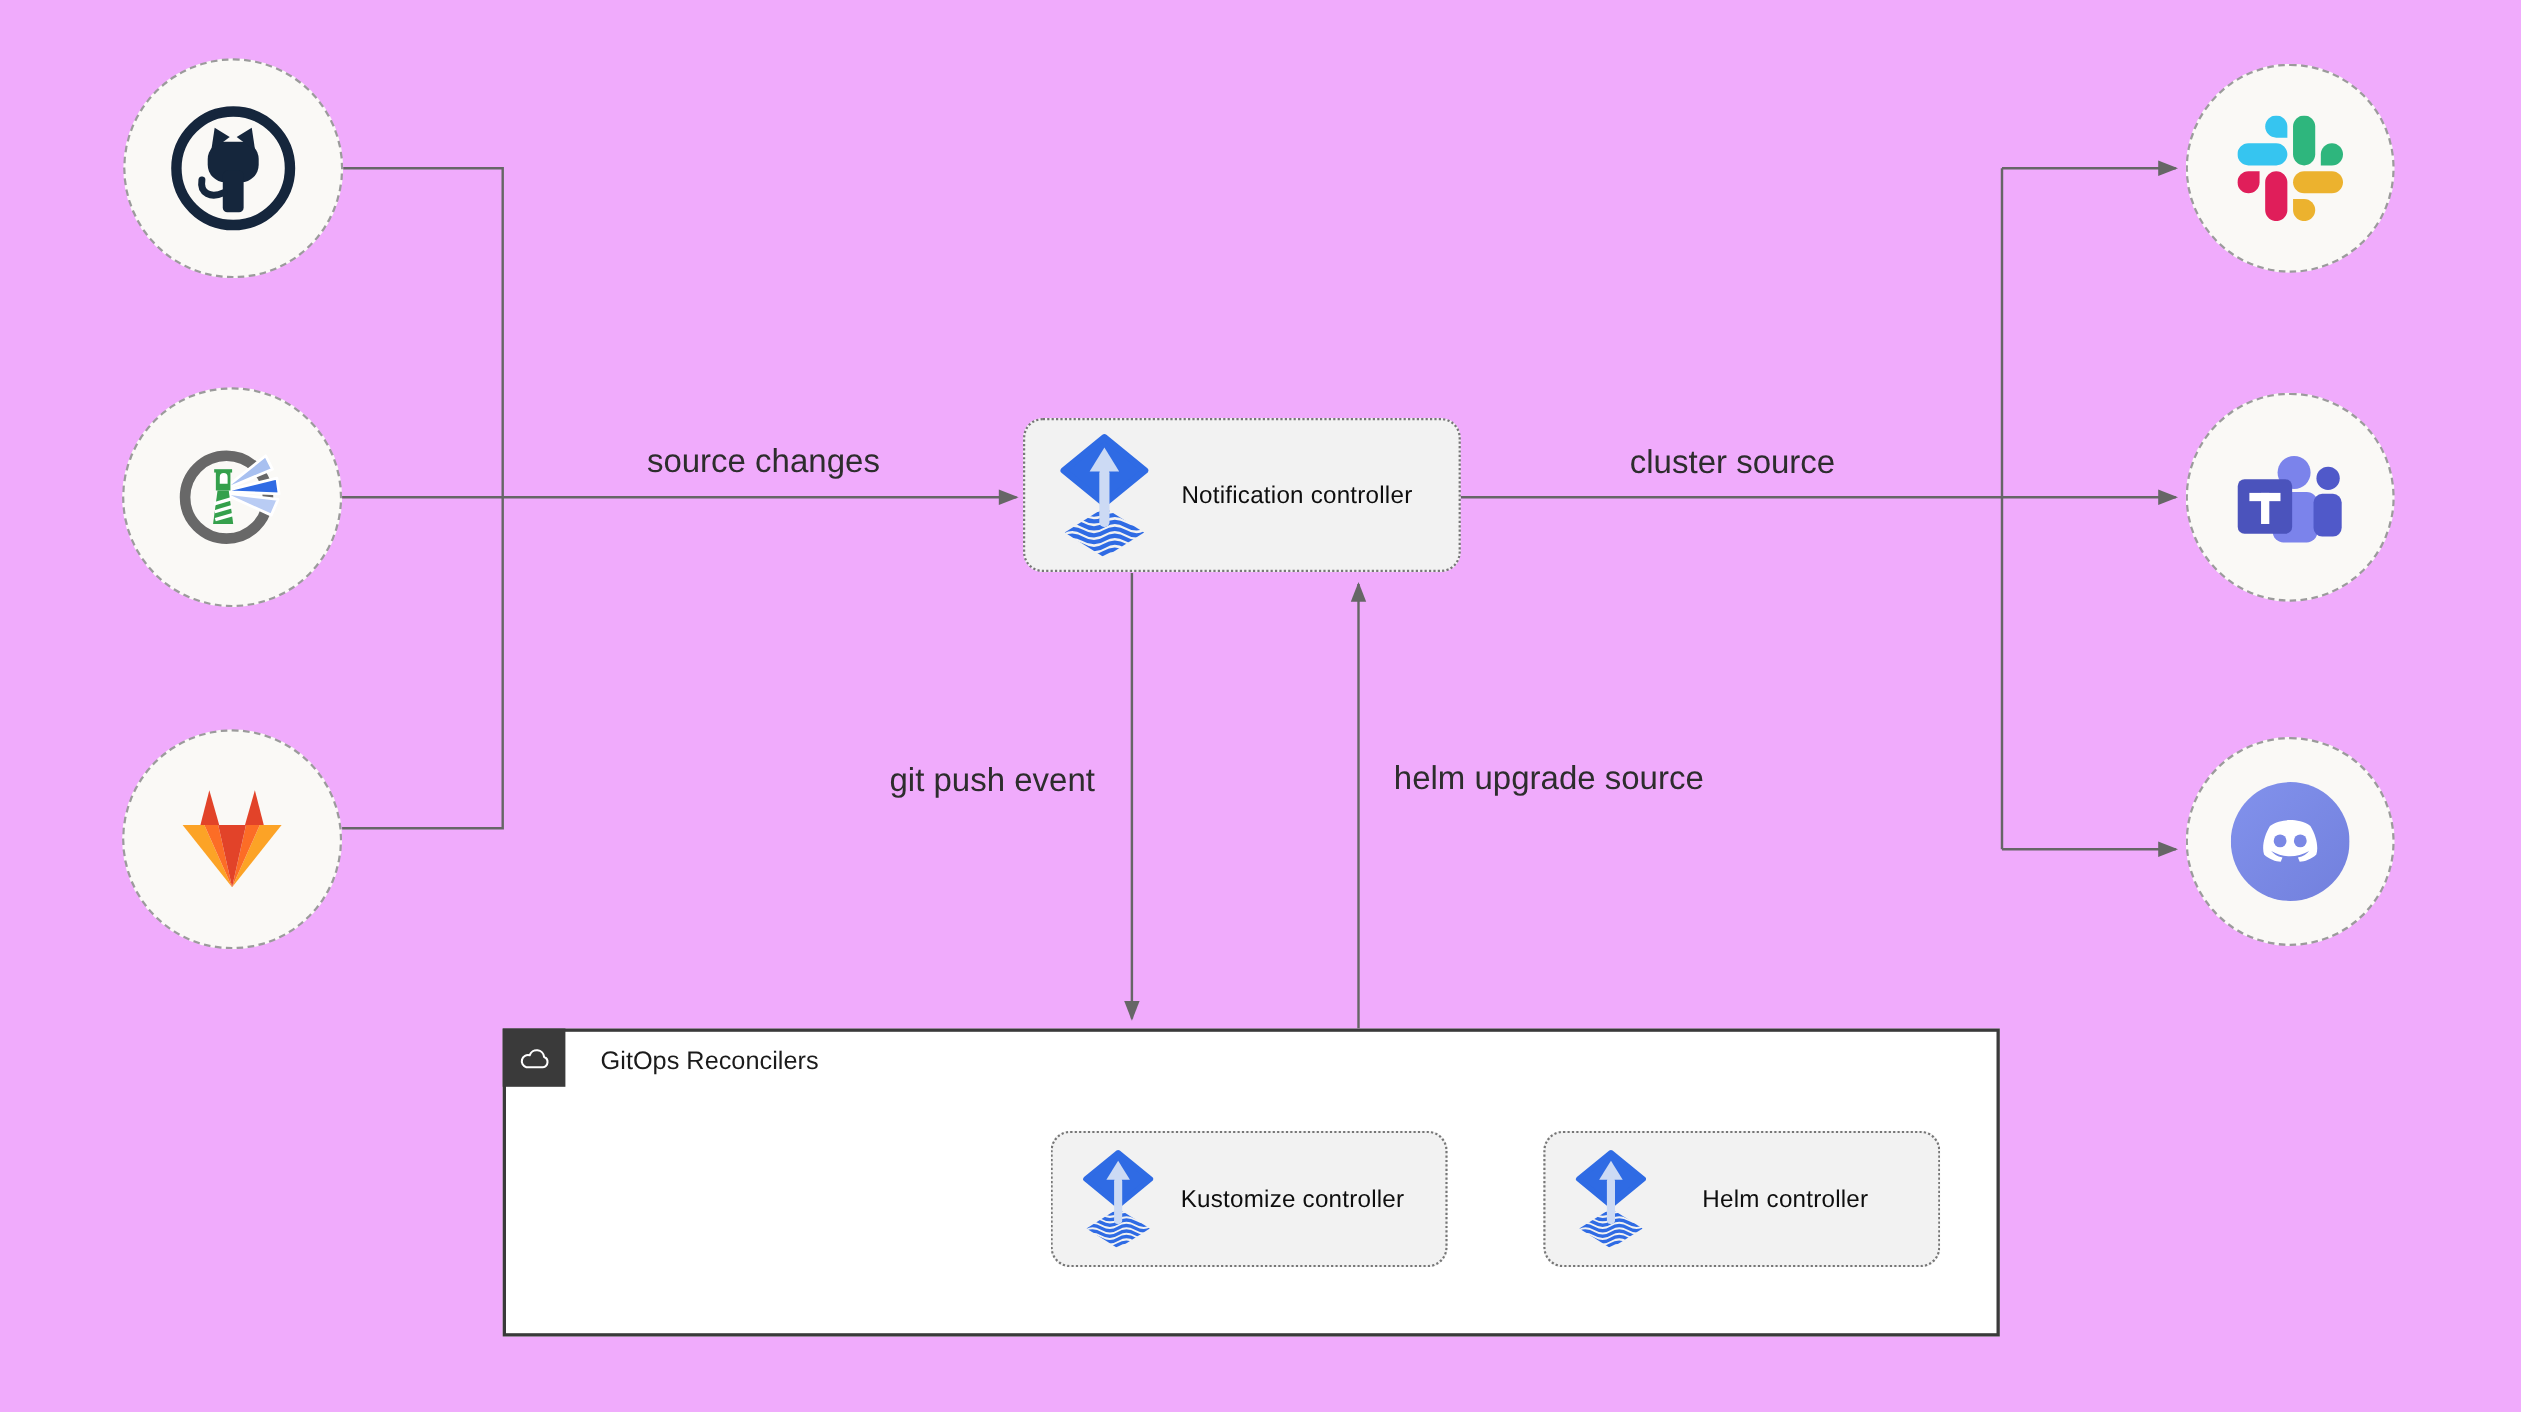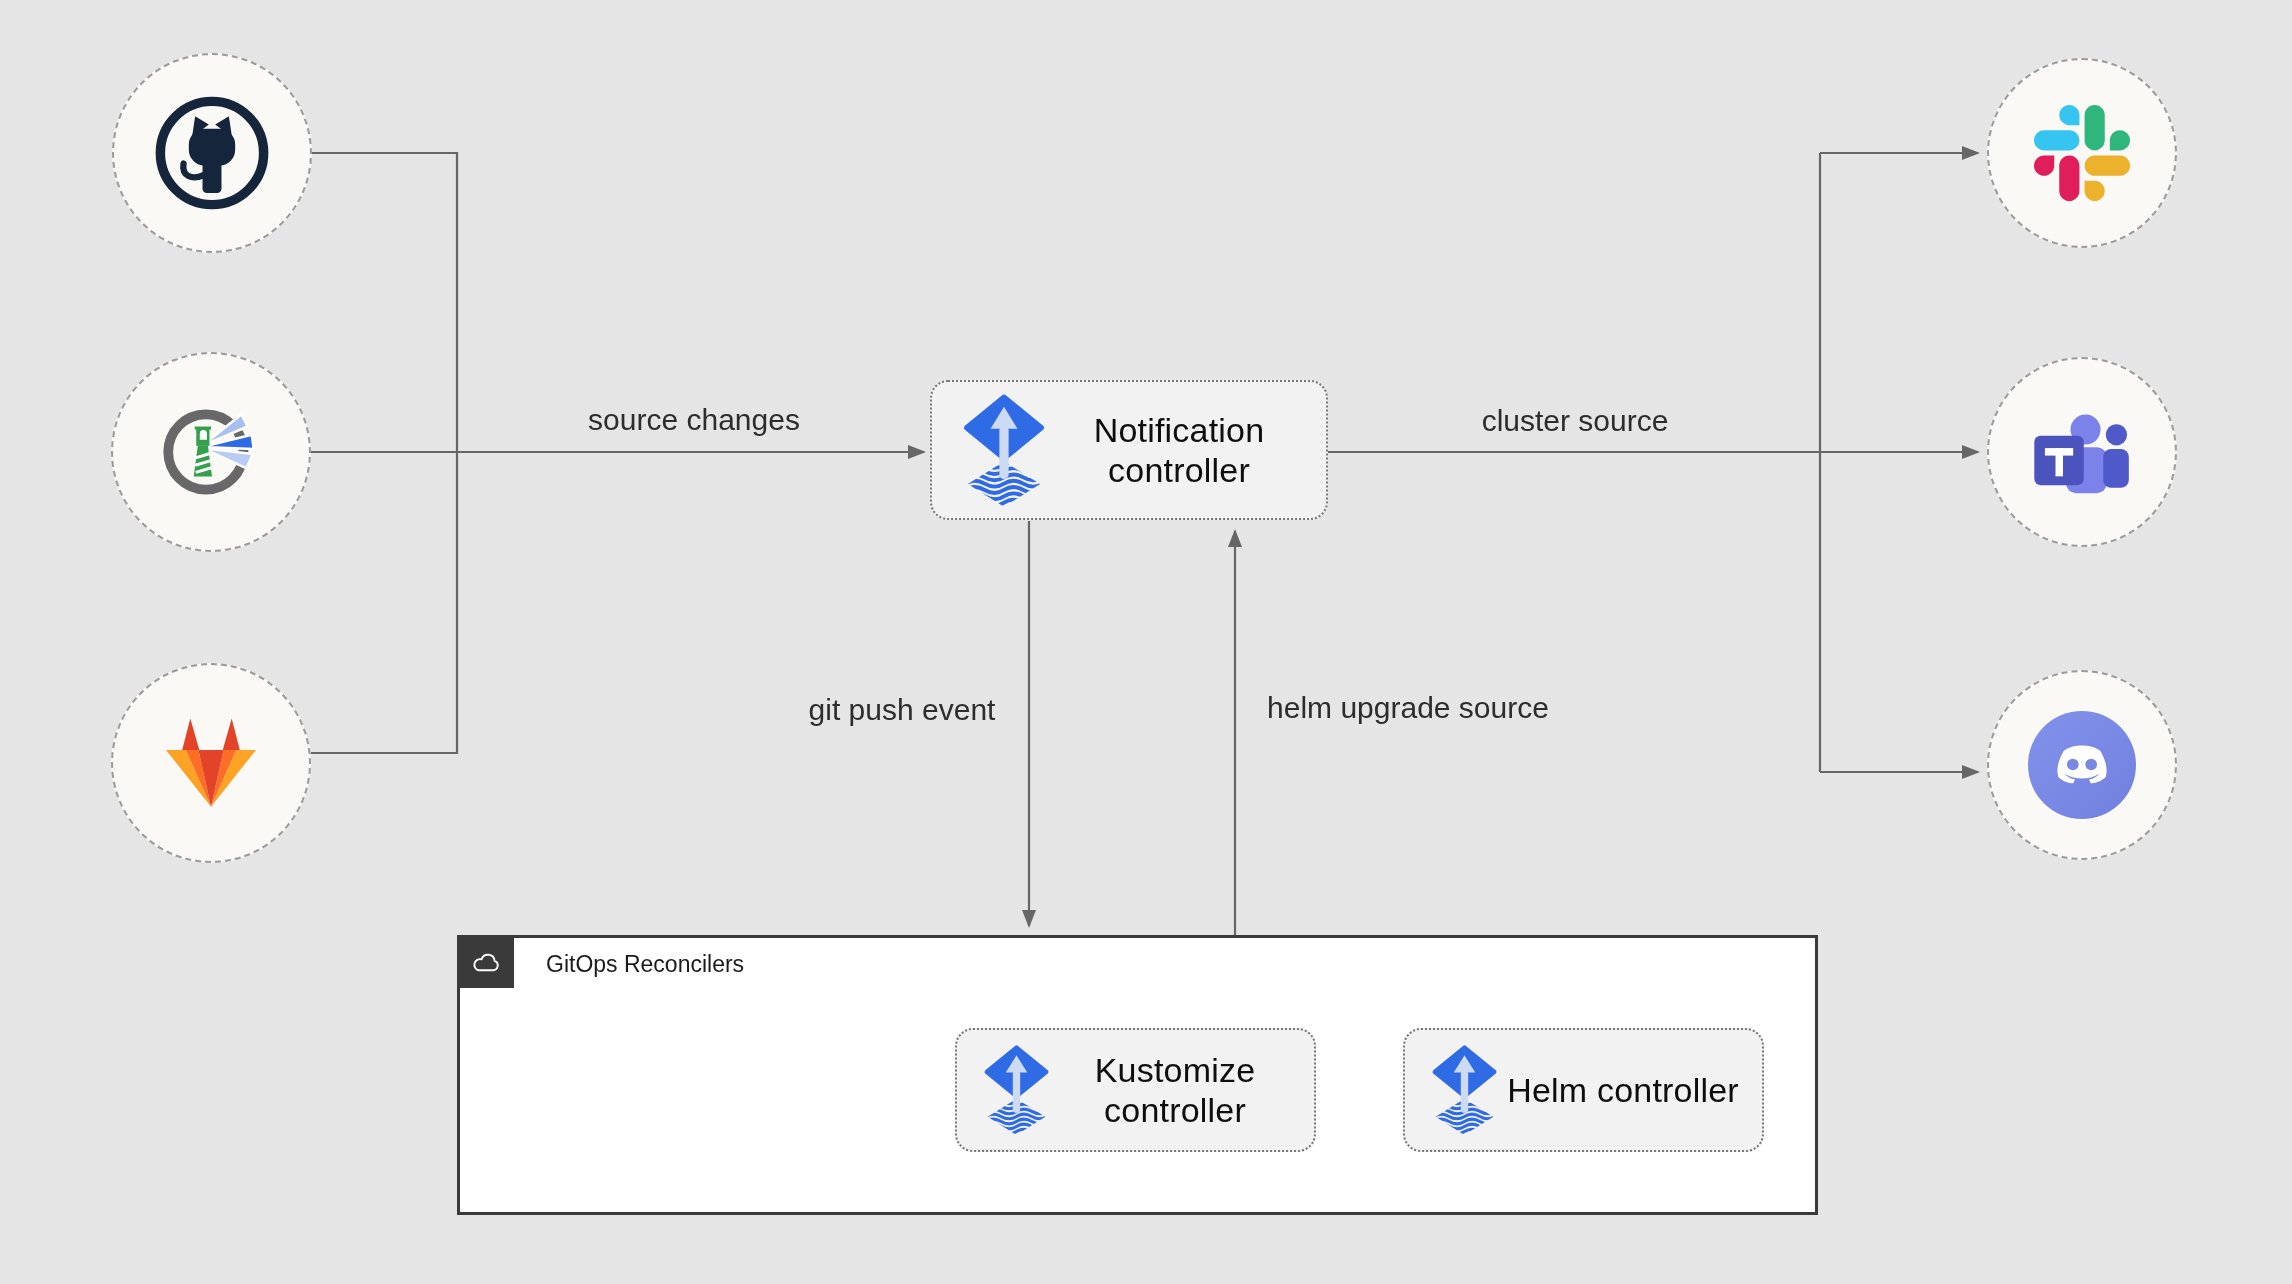--- a/index.html
+++ b/index.html
@@ -1,19 +1,19 @@
 <!DOCTYPE html>
 <html><head>
 <meta charset="utf-8">
 <style>
   html,body{margin:0;padding:0;background:#ffffff;}
   .canvas{
     position:relative;
     width:2292px;height:1284px;
-    background:#e5e5e5;
+    background:#f0abfc;
     font-family:"Liberation Sans", sans-serif;
     overflow:hidden;
   }
   .wires{position:absolute;left:0;top:0;width:2292px;height:1284px;pointer-events:none;}
   .circle-node{
     position:absolute;
     border:2px dashed #9b9b9b;
     border-radius:50%;
     background:#faf9f6;
     display:flex;align-items:center;justify-content:center;
@@ -26,21 +26,21 @@
     background:#f2f2f2;
     border:2px dotted #767676;
     border-radius:18px;
     display:flex;align-items:center;
     box-sizing:border-box;
   }
   .ctrl .flux{flex:0 0 auto;}
   .ctrl .ctrl-label{
     flex:1 1 auto;
     text-align:center;
-    font-size:34px;
+    font-size:22px;
     line-height:1.18;
     color:#0e0e0e;
     letter-spacing:0.2px;
     padding-right:14px;
   }
   .edge-label{
     position:absolute;
     transform:translate(-50%,-50%);
     font-size:30px;
     color:#2d2d2d;

